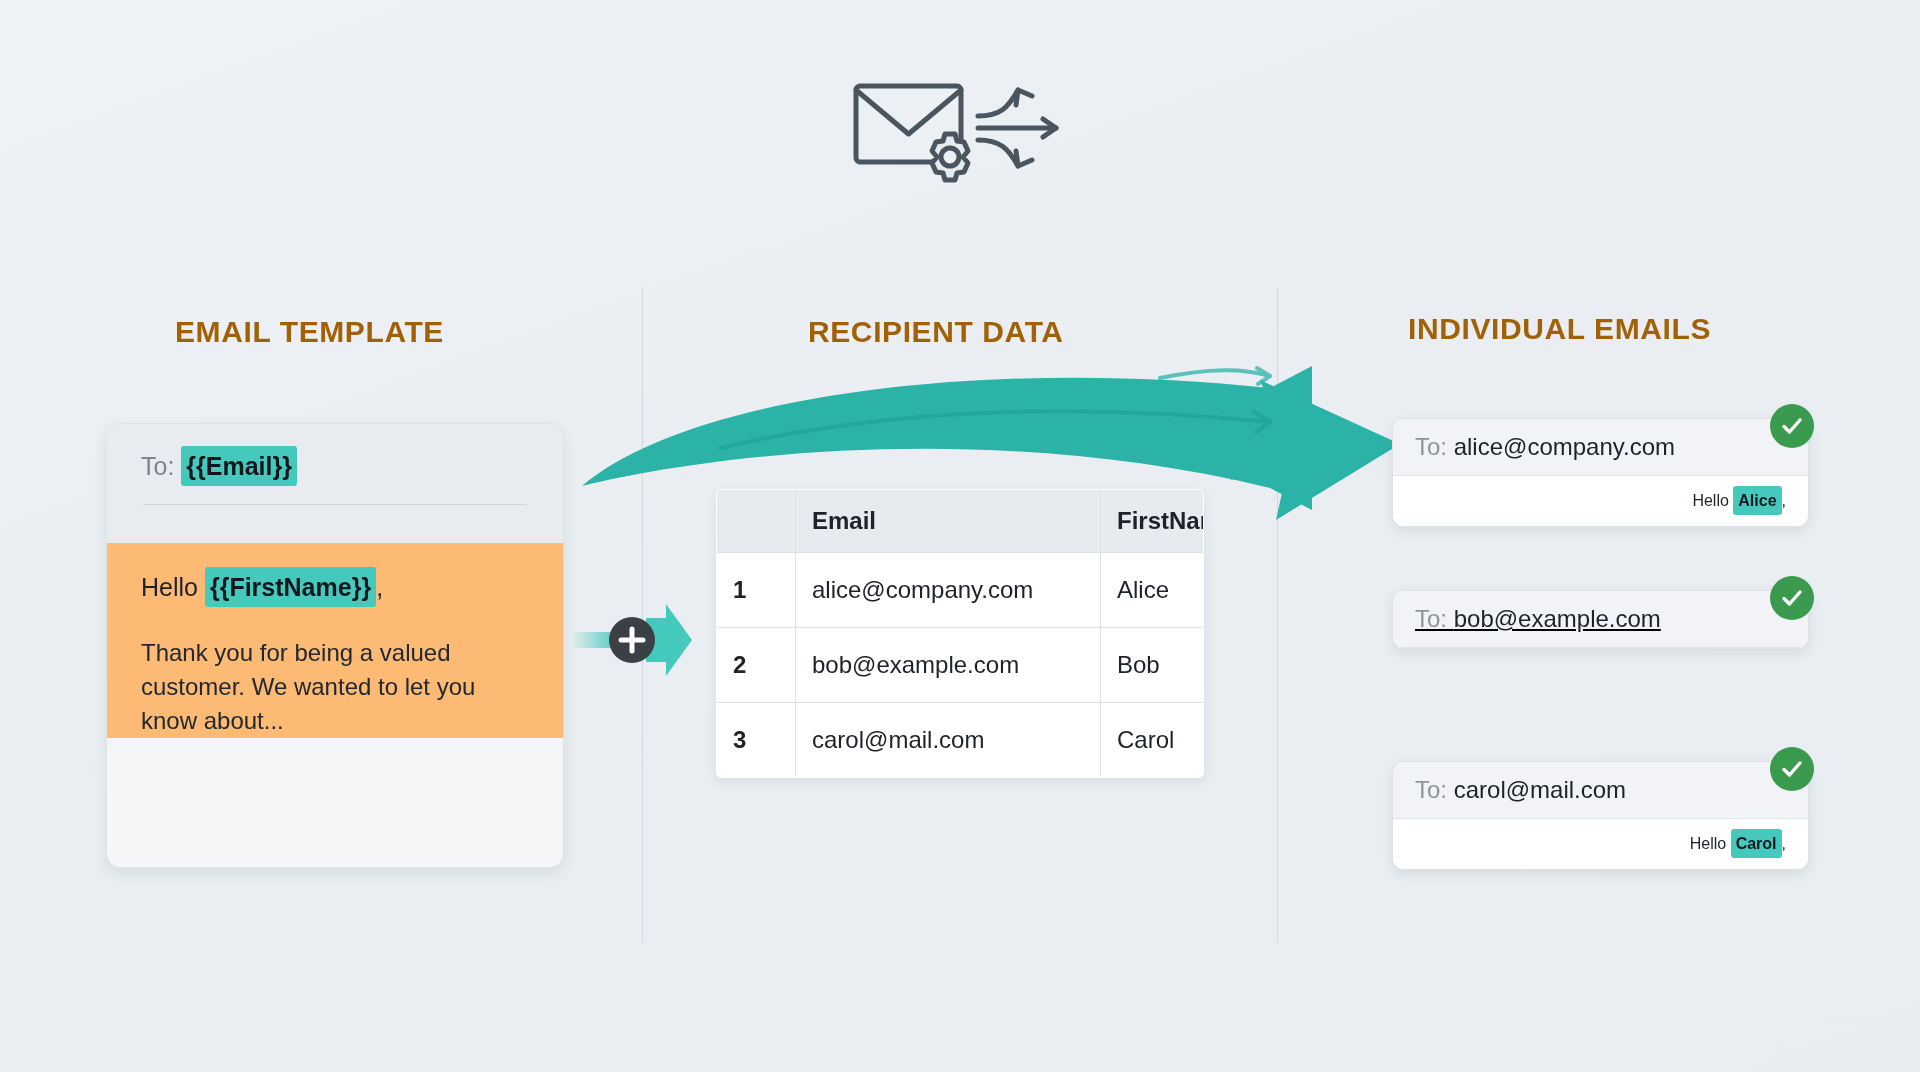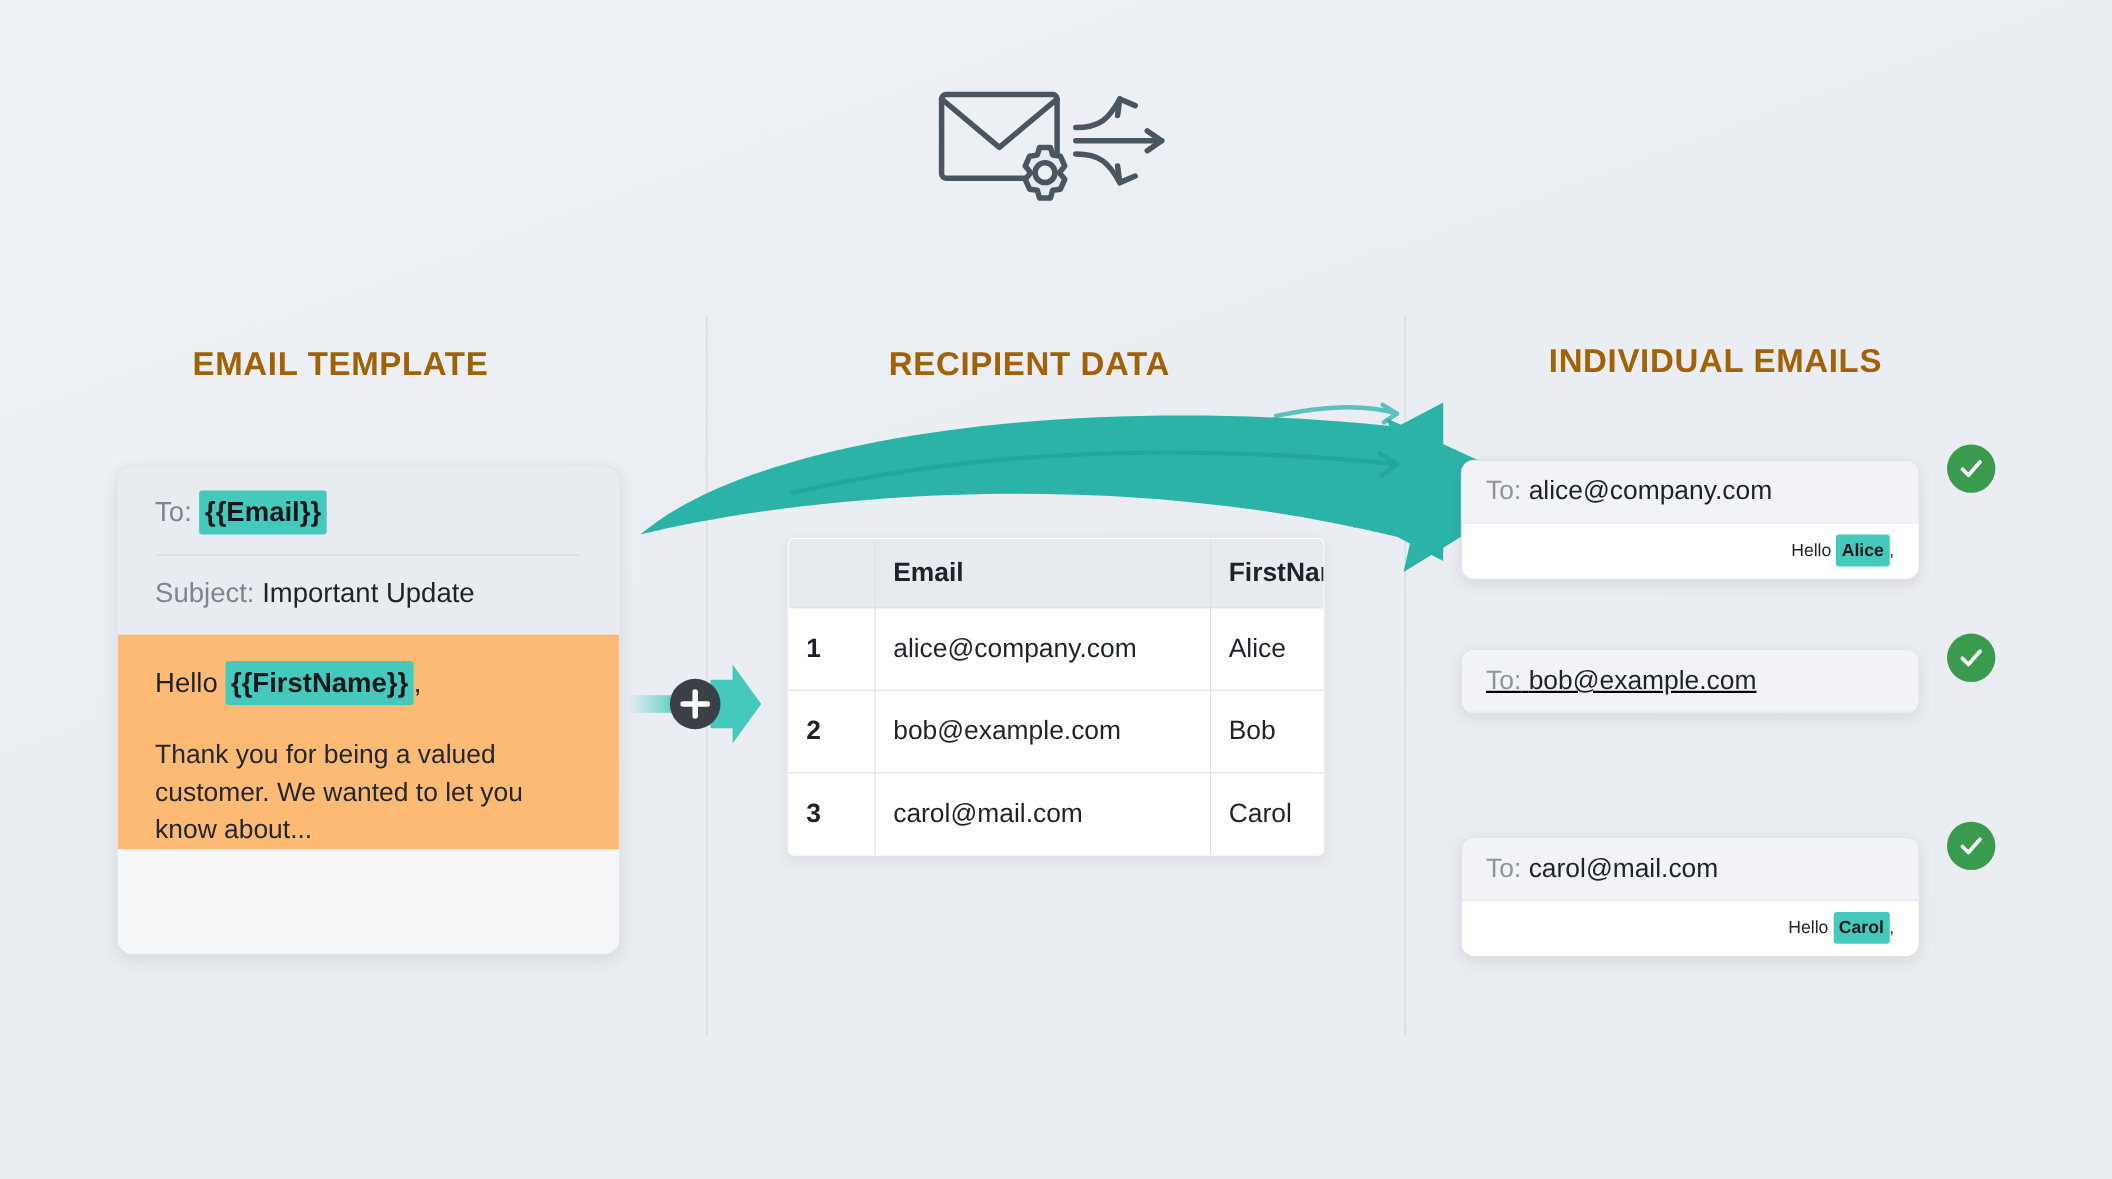--- a/index.html
+++ b/index.html
@@ -160,21 +160,21 @@
     left: 570px;
     top: 360px;
     width: 830px;
     height: 180px;
     pointer-events: none;
   }
 
   
   .email-card {
     position: absolute;
-    left: 1328px;
+    left: 1392px;
     width: 415px;
     background: #ffffff;
     border: 1px solid #dfe3e8;
     border-radius: 12px;
     box-shadow: 0 4px 12px rgba(40,55,70,0.10);
     overflow: hidden;
   }
   #email-card-0 { top: 418px; }
   #email-card-1 { top: 590px; text-decoration: underline; }
   #email-card-2 { top: 761px; }
@@ -237,24 +237,20 @@
 <div class="divider" id="divider-left"></div>
 <div class="divider" id="divider-right"></div>
 
 <div id="template-card">
   <div id="template-head">
     <div class="tpl-row">
       <span class="tpl-label">To:</span>
       <span class="tag">{{Email}}</span>
     </div>
     <div id="template-head-divider"></div>
-    <div class="tpl-row">
-      <span class="tpl-label">Subject:</span>
-      <span>Important Update</span>
-    </div>
   </div>
   <div id="template-body">
     <div id="template-greeting">
       <span>Hello</span>
       <span class="tag">{{FirstName}}</span><span>,</span>
     </div>
     <div id="template-paragraph">Thank you for being a valued customer. We wanted to let you know about...</div>
   </div>
 </div>
 

